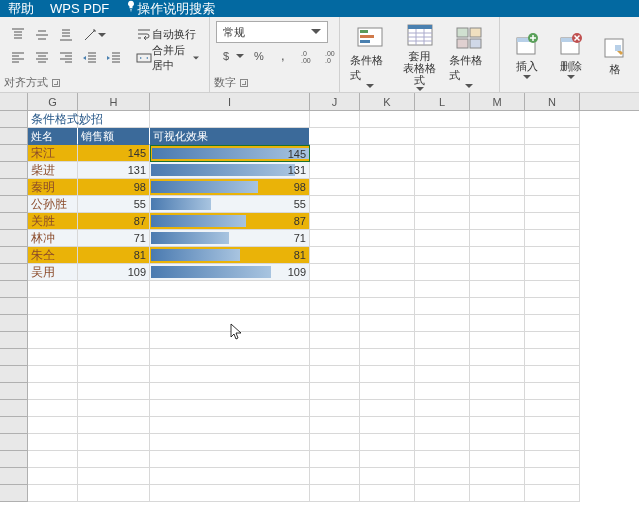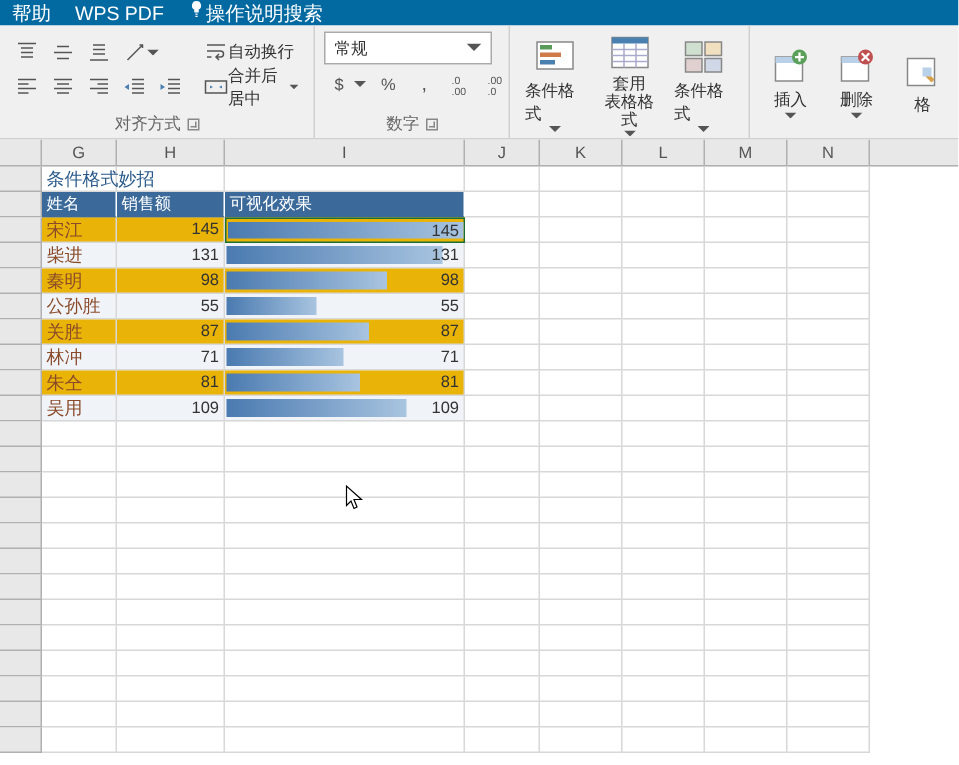--- a/index.html
+++ b/index.html
@@ -4,21 +4,21 @@
 <style>
 *{margin:0;padding:0;box-sizing:border-box;font-family:"Microsoft YaHei","SimSun",sans-serif}
 body{background:#fff;width:639px;height:510px;overflow:hidden;font-size:11px;color:#333}
 .title-bar{background:#0369a1;color:#fff;height:17px;display:flex;align-items:center;padding:0 8px;gap:16px;font-size:13px}
 .title-bar span{cursor:pointer}
 .title-item{display:flex;align-items:flex-start;gap:0}
 .bulb{width:12px;height:12px}
 .ribbon{background:#f0f0f0;border-bottom:1px solid #d0d0d0;height:76px;display:flex}
 .ribbon-group{border-right:1px solid #d0d0d0;display:flex;flex-direction:column;padding:2px 4px 0}
 .ribbon-body{flex:1;display:flex;align-items:center;gap:2px;padding:2px}
-.ribbon-label{text-align:center;font-size:11px;color:#666;padding:2px 0;display:flex;justify-content:center;align-items:center;gap:4px}
+.ribbon-label{text-align:center;font-size:11px;color:#666;padding:2px 0;display:flex;justify-content:flex-start;align-items:center;gap:4px}
 .expand-icon{width:8px;height:8px;border:1px solid #888;position:relative}
 .expand-icon::after{content:"";position:absolute;right:1px;bottom:1px;width:3px;height:3px;border-right:1px solid #888;border-bottom:1px solid #888}
 .rb-col{display:flex;flex-direction:column;gap:1px}
 .rb-btn{display:flex;align-items:center;padding:2px 4px;gap:0;height:22px;cursor:pointer}
 .icon-sm{width:16px;height:16px;flex-shrink:0}
 .dd{width:8px;height:4px}
 .num-fmt{background:#fff;border:1px solid #aaa;height:22px;width:112px;display:flex;align-items:center;padding:0 6px;justify-content:space-between;cursor:pointer}
 .big-btn{display:flex;flex-direction:column;align-items:center;padding:2px 4px;cursor:pointer;font-size:11px;gap:1px;min-width:42px}
 .big-icon{width:28px;height:26px}
 .spreadsheet{position:relative;height:410px;overflow:hidden}

